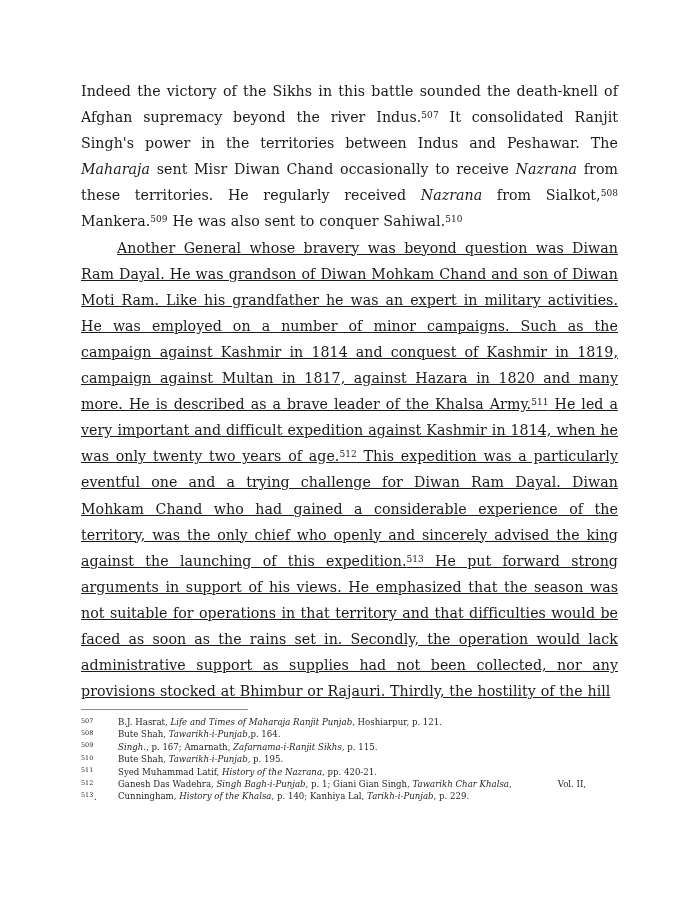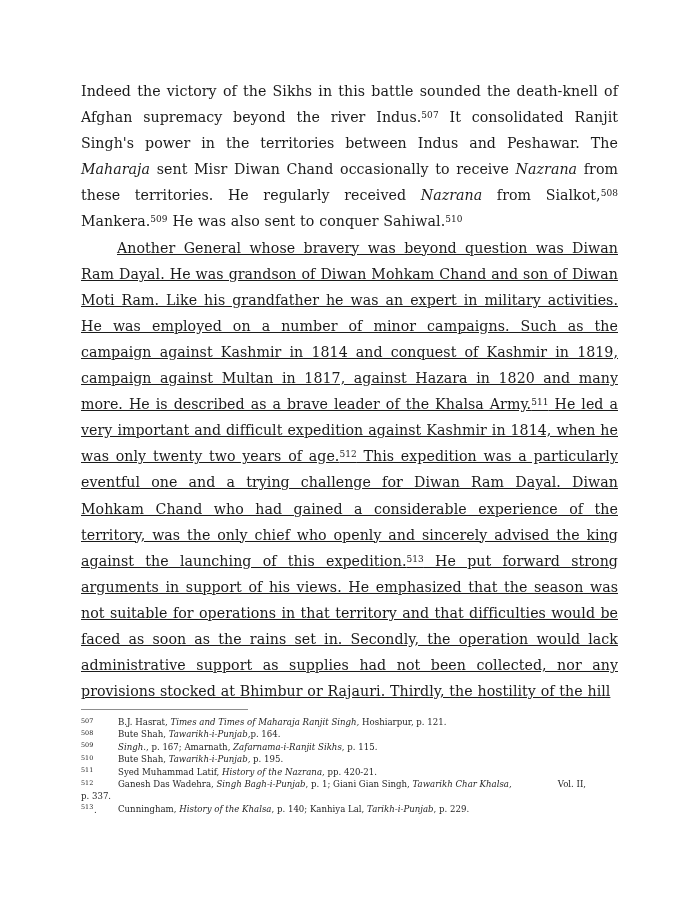--- a/index.html
+++ b/index.html
@@ -127,21 +127,21 @@
         <p class="para indented">Another General whose bravery was beyond question was Diwan Ram Dayal. He was grandson of Diwan Mohkam Chand and son of Diwan Moti Ram. Like his grandfather he was an expert in military activities. He was employed on a number of minor campaigns. Such as the campaign against Kashmir in 1814 and conquest of Kashmir in 1819, campaign against Multan in 1817, against Hazara in 1820 and many more.  He is described as a brave leader of the Khalsa Army.<sup class="fnref">511</sup> He led a very important and difficult expedition against Kashmir in 1814, when he was only twenty two years of age.<sup class="fnref">512</sup> This expedition was a particularly eventful one and a trying challenge for Diwan Ram Dayal. Diwan Mohkam Chand who had gained a considerable experience of the territory, was the only chief who openly and sincerely advised the king against the launching of this expedition.<sup class="fnref">513</sup> He put forward strong arguments in support of his views. He emphasized that the season was not suitable for operations in that territory and that difficulties would be faced as soon as the rains set in. Secondly, the operation would lack administrative support as supplies had not been collected, nor any provisions stocked at Bhimbur or Rajauri. Thirdly, the hostility of the hill</p>
       </div>
   </div>
 
   <div class="fn-rule"></div>
 
   <div class="footnotes">
     <div>
         <div class="fn">
           <span class="fn-num">507</span>
-          <span class="fn-text">B.J. Hasrat, <span class="it">Times and Times of Maharaja Ranjit Singh,</span> Hoshiarpur, p. 121.</span>
+          <span class="fn-text">B.J. Hasrat, <span class="it">Life and Times of Maharaja Ranjit Punjab,</span> Hoshiarpur, p. 121.</span>
         </div>
         <div class="fn">
           <span class="fn-num">508</span>
           <span class="fn-text">Bute Shah, <span class="it">Tawarikh-i-Punjab,</span>p. 164.</span>
         </div>
         <div class="fn">
           <span class="fn-num">509</span>
           <span class="fn-text"><span class="it">Singh.</span>, p. 167; Amarnath, <span class="it">Zafarnama-i-Ranjit Sikhs</span>, p. 115.</span>
         </div>
         <div class="fn">
@@ -149,21 +149,20 @@
           <span class="fn-text">Bute Shah, <span class="it">Tawarikh-i-Punjab,</span> p. 195.</span>
         </div>
         <div class="fn">
           <span class="fn-num">511</span>
           <span class="fn-text">Syed Muhammad Latif, <span class="it">History of the Nazrana,</span> pp. 420-21.</span>
         </div>
         <div class="fn">
           <span class="fn-num">512</span>
           <span class="fn-text">Ganesh Das Wadehra, <span class="it">Singh Bagh-i-Punjab</span>, p. 1; Giani Gian Singh, <span class="it">Tawarikh Char Khalsa,</span><span class="gap"></span>Vol. II,</span>
         </div>
-        <div class="fn-cont">p. 337.</div>
         <div class="fn">
           <span class="fn-num">513</span>
           <span style="position: absolute; left: 13px; top: 1px; font-size: 8.6px;">.</span>
           <span class="fn-text">Cunningham, <span class="it">History of the Khalsa</span>, p. 140; Kanhiya Lal, <span class="it">Tarikh-i-Punjab</span>, p. 229.</span>
         </div>
       </div>
   </div>
 
 </div>
 

